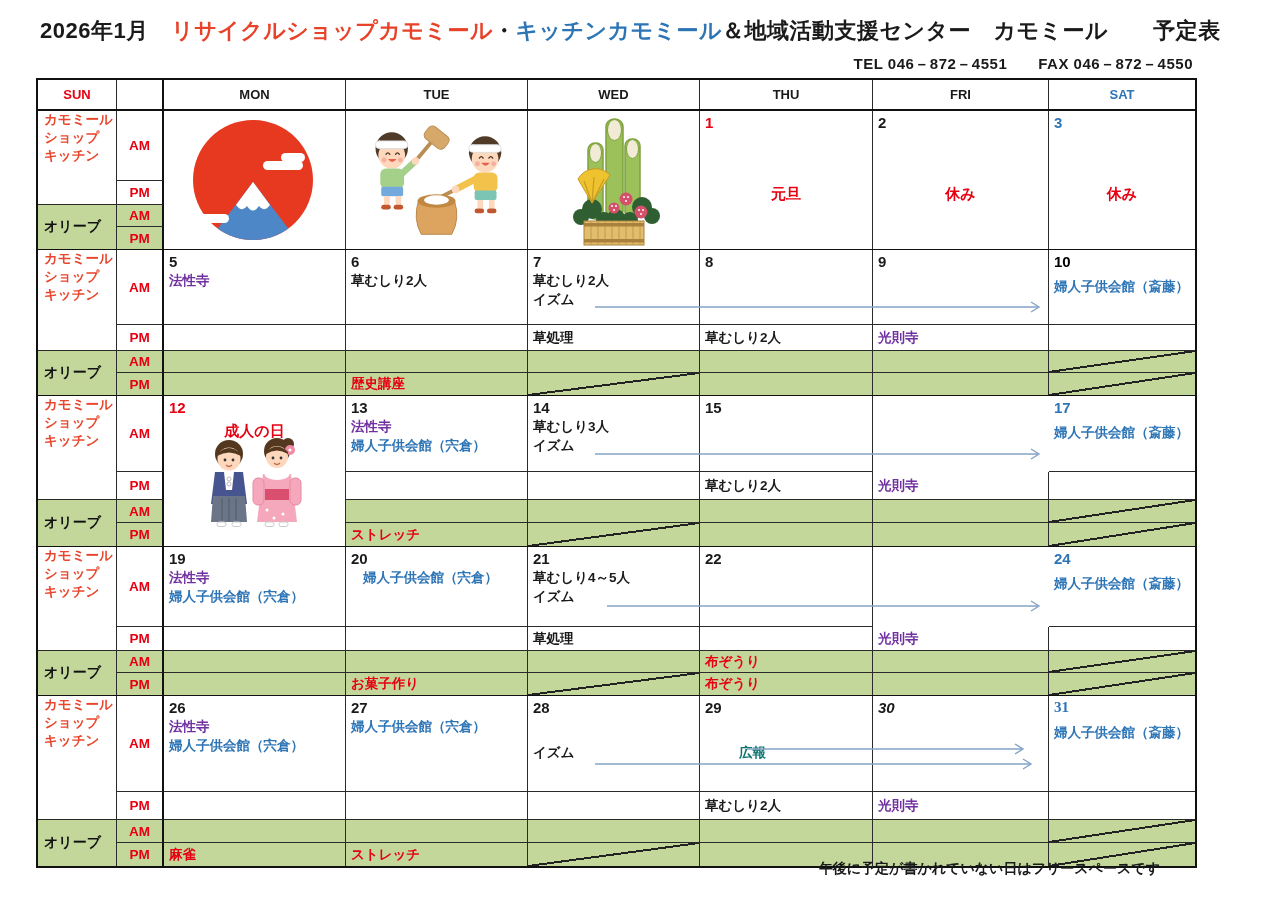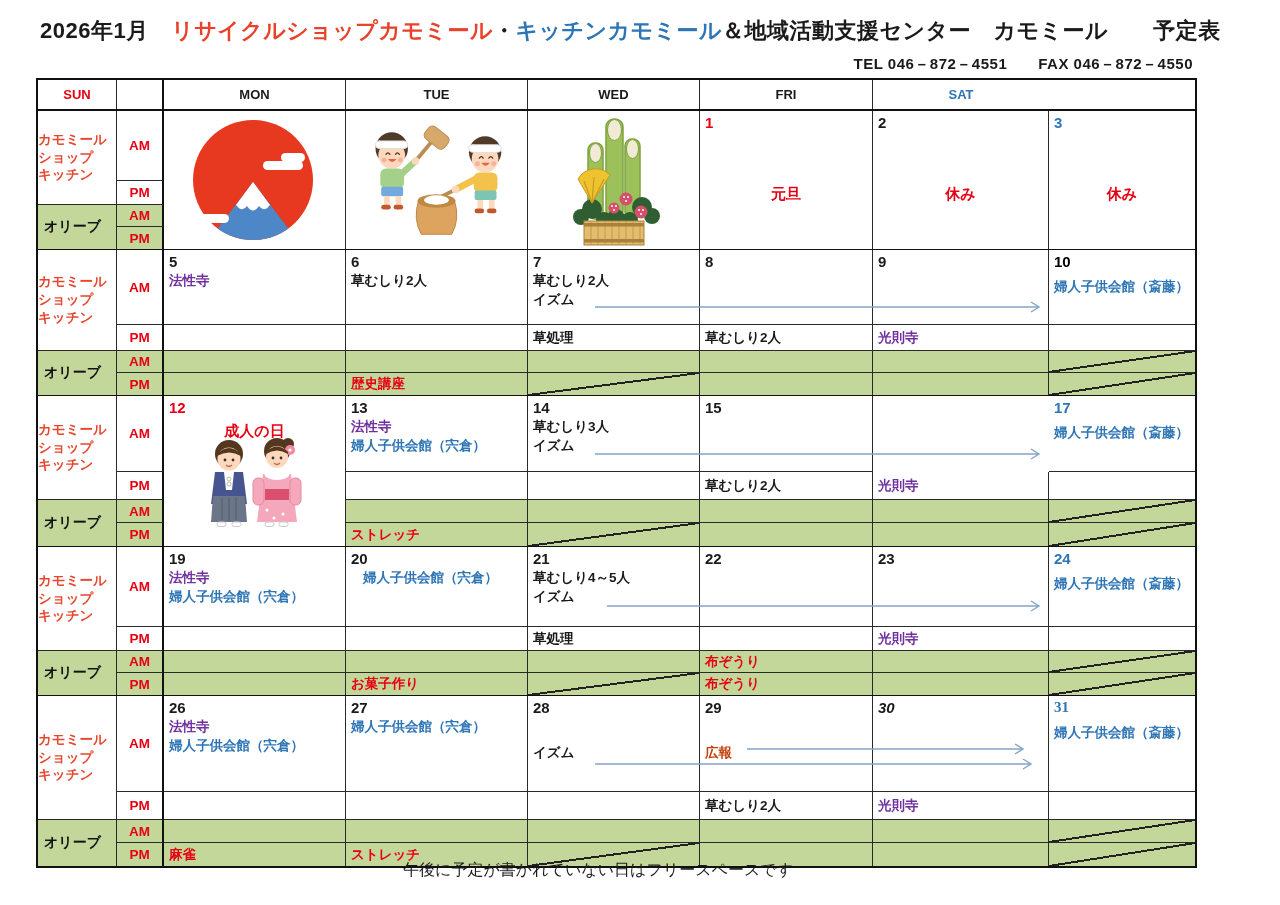--- a/index.html
+++ b/index.html
@@ -12,50 +12,51 @@
   .header-row{height:29px;border-bottom:2px solid #111;}
   .hcell{display:flex;align-items:center;justify-content:center;font-size:13px;font-weight:bold;border-right:1px solid #2a2a2a;box-sizing:border-box;}
   .hd-sun{color:#e60012;} .hd-sat{color:#2e75b6;}
   .week{position:relative;border-bottom:1.5px solid #111;}
   .week:last-child{border-bottom:none;}
   .cell{box-sizing:border-box;border-right:1px solid #2a2a2a;border-bottom:1px solid #2a2a2a;position:relative;overflow:hidden;background:#fff;}
   .noBB{border-bottom:none;} .noBR{border-right:none;}
   .thickR{border-right-width:2px;border-right-color:#111;}
   .olive{background:#c4d79b;}
   .diag{background-image:linear-gradient(to bottom right,rgba(0,0,0,0) calc(50% - 1px),#222 calc(50% - 1px),#222 calc(50% + 1px),rgba(0,0,0,0) calc(50% + 1px));}
-  .label-cell{display:flex;flex-direction:column;justify-content:center;padding-left:0;color:#e8472e;font-weight:bold;font-size:13.5px;line-height:1.32;}
+  .label-cell{display:flex;flex-direction:column;justify-content:flex-start;padding-left:6px;color:#e8472e;font-weight:bold;font-size:13.5px;line-height:1.32;}
   .olive-label{display:flex;align-items:center;padding-left:6px;font-weight:bold;font-size:14px;color:#111;}
   .ampm{display:flex;align-items:center;justify-content:center;color:#e60012;font-weight:bold;font-size:13.5px;}
   .daynum{font-size:15px;font-weight:bold;line-height:19px;padding:2px 0 0 5px;}
   .amline{font-size:13.5px;font-weight:600;line-height:19px;padding-left:5px;white-space:nowrap;}
   .pmcell{display:flex;align-items:center;}
   .pmtext,.otext{font-size:13.5px;font-weight:600;padding-left:5px;white-space:nowrap;}
   .ocell{display:flex;align-items:center;}
   .center-label{position:absolute;left:0;width:100%;text-align:center;font-size:15px;font-weight:bold;}
   .ill{position:absolute;left:0;top:0;width:100%;height:100%;display:flex;align-items:center;justify-content:center;}
   .ill-top{position:absolute;left:0;top:38px;width:100%;display:flex;justify-content:center;}
   .arrow-svg{position:absolute;pointer-events:none;z-index:5;}
-  .footer-note{position:absolute;left:36px;top:860px;width:1124px;text-align:center;font-size:16px;font-weight:400;}
+  .footer-note{position:absolute;left:36px;top:860px;width:1124px;text-align:right;font-size:14px;font-weight:700;}
 </style>
 </head>
 <body>
 
 <div class="title-line">
   <span class="t-black">2026年1月　</span><span class="t-red">リサイクルショップカモミール</span><span class="t-black">・</span><span class="t-blue">キッチンカモミール</span><span class="t-black">＆地域活動支援センター　カモミール　　予定表</span>
 </div>
 
 <div class="contact">TEL 046－872－4551　　FAX 046－872－4550</div>
 
 <div id="table">
   <div class="header-row">
     <div class="hcell hd-sun">SUN</div>
     <div class="hcell thickR"></div>
     <div class="hcell">MON</div>
     <div class="hcell">TUE</div>
     <div class="hcell">WED</div>
+    <div class="hcell">THU</div>
     <div class="hcell">FRI</div>
     <div class="hcell noBR hd-sat">SAT</div>
   </div>
   <div id="weeks">
       <div class="week" style="grid-template-rows: 70px 24px 22px 22px;">
         <div class="cell label-cell" style="grid-area: 1 / 1 / 3;">
           <div>カモミール</div>
           <div>ショップ</div>
           <div>キッチン</div>
         </div>
@@ -391,23 +392,20 @@
         <div class="cell " style="grid-area: 1 / 6;">
           <div class="daynum" style="color: rgb(26, 26, 26);">22</div>
         </div>
         <div class="cell pmcell" style="grid-area: 2 / 6;"></div>
         <div class="cell ocell olive" style="grid-area: 3 / 6;">
           <span class="otext" style="color: rgb(230, 0, 18);">布ぞうり</span>
         </div>
         <div class="cell ocell olive noBB" style="grid-area: 4 / 6;">
           <span class="otext" style="color: rgb(230, 0, 18);">布ぞうり</span>
         </div>
-        <div class="cell " style="grid-area: 1 / 7;">
-          <div class="daynum" style="color: rgb(26, 26, 26);">23</div>
-        </div>
         <div class="cell pmcell" style="grid-area: 2 / 7;">
           <span class="pmtext" style="color: rgb(112, 48, 160);">光則寺</span>
         </div>
         <div class="cell ocell olive" style="grid-area: 3 / 7;"></div>
         <div class="cell ocell olive noBB" style="grid-area: 4 / 7;"></div>
         <div class="cell  noBR" style="grid-area: 1 / 8;">
           <div class="daynum" style="color: rgb(46, 117, 182);">24</div>
           <div class="amline" style="color: rgb(46, 117, 182); margin-top: 6px;">婦人子供会館（斎藤）</div>
         </div>
         <div class="cell pmcell noBR" style="grid-area: 2 / 8;"></div>
@@ -450,21 +448,21 @@
         </div>
         <div class="cell " style="grid-area: 1 / 5;">
           <div class="daynum" style="color: rgb(26, 26, 26);">28</div>
           <div class="amline" style="color: rgb(26, 26, 26); margin-top: 26px;">イズム</div>
         </div>
         <div class="cell pmcell" style="grid-area: 2 / 5;"></div>
         <div class="cell ocell olive" style="grid-area: 3 / 5;"></div>
         <div class="cell ocell olive noBB diag" style="grid-area: 4 / 5;"></div>
         <div class="cell " style="grid-area: 1 / 6;">
           <div class="daynum" style="color: rgb(26, 26, 26);">29</div>
-          <div class="amline" style="color: #c2410c; margin-top: 26px;">広報</div>
+          <div class="amline" style="color: #0f766e; margin-top: 26px; margin-left: 34px;">広報</div>
         </div>
         <div class="cell pmcell" style="grid-area: 2 / 6;">
           <span class="pmtext" style="color: rgb(26, 26, 26);">草むしり2人</span>
         </div>
         <div class="cell ocell olive" style="grid-area: 3 / 6;"></div>
         <div class="cell ocell olive noBB" style="grid-area: 4 / 6;"></div>
         <div class="cell " style="grid-area: 1 / 7;">
           <div class="daynum" style="color: rgb(26, 26, 26); font-style: italic;">30</div>
         </div>
         <div class="cell pmcell" style="grid-area: 2 / 7;">

